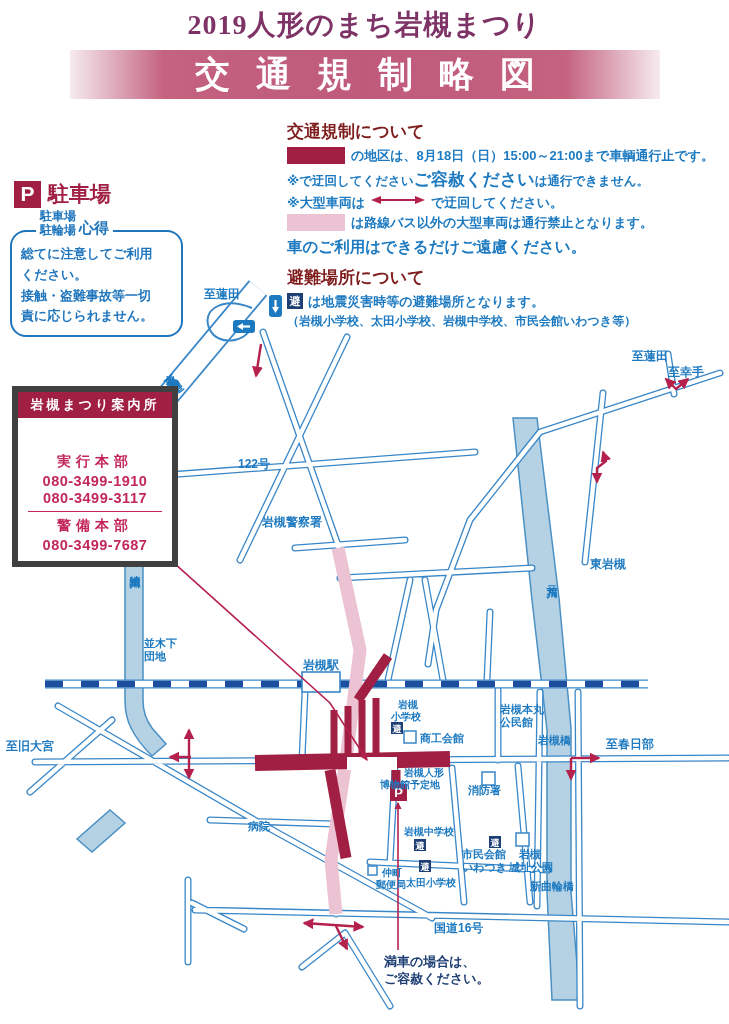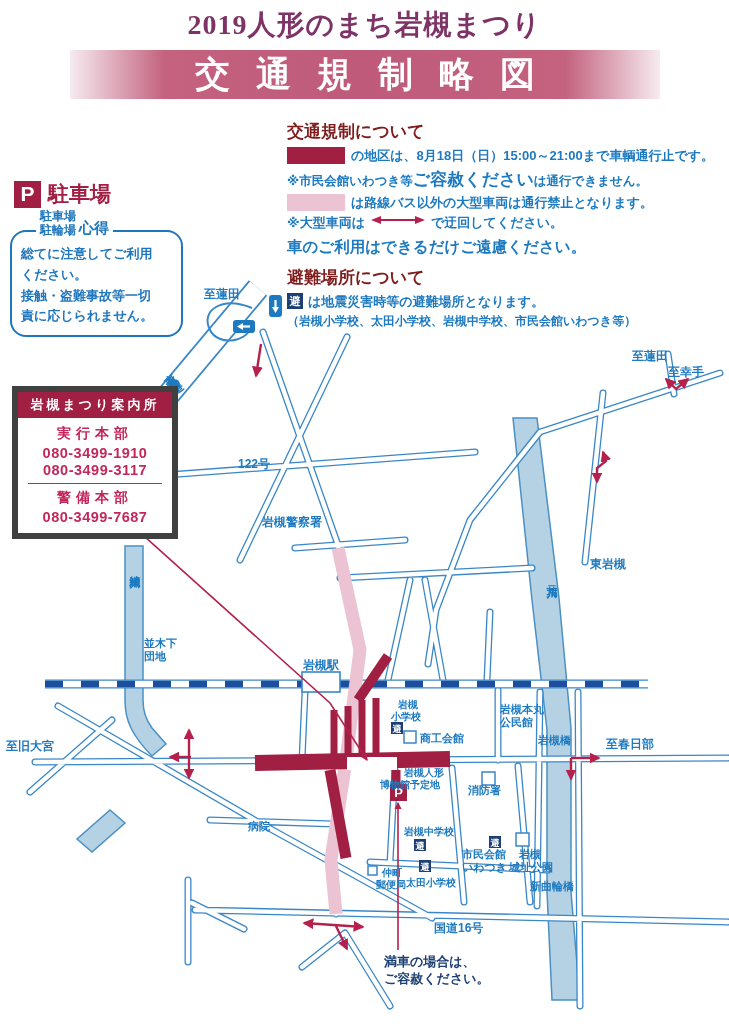--- a/index.html
+++ b/index.html
@@ -35,21 +35,21 @@
   .notice{position:absolute;left:10px;top:230px;width:152px;border:2.5px solid #2076bd;border-radius:16px;
           padding:12px 8px 8px 9px;background:#fff;}
   .notice-head{position:absolute;top:-22px;left:24px;background:#fff;padding:0 4px;display:flex;align-items:flex-end;color:#2076bd;}
   .notice-head .stack{display:flex;flex-direction:column;font-size:12px;font-weight:bold;line-height:1.15;}
   .notice-head .kokoroe{font-size:15px;font-weight:bold;margin-left:3px;}
   .notice-body{color:#2076bd;font-size:13px;font-weight:bold;line-height:1.6;white-space:pre-line;}
   
   .infobox{position:absolute;left:12px;top:386px;width:154px;border:6px solid #404040;background:#fff;}
   .infobox-head{background:#a01f43;color:#fff;font-size:13px;font-weight:bold;text-align:center;
                 letter-spacing:3px;padding:4px 0;}
-  .infobox-body{text-align:center;color:#c2275a;padding:5px 0 7px 0;}
+  .infobox-body{text-align:center;color:#c2275a;padding:5px 0 7px 0;margin-top:28px;}
   .ib-title{font-size:14px;font-weight:bold;letter-spacing:5px;margin:2px 0;}
   .ib-phone{font-size:14.5px;font-weight:bold;letter-spacing:0.5px;margin:1px 0;}
   .ib-hr{border:none;border-top:1.5px solid #c2275a;margin:5px 10px;}
   
   .map-svg{position:absolute;left:0;top:0;width:729px;height:1024px;}
   .riv{fill:#b5d2e4;stroke:#4a90c4;stroke-width:1.5;}
   .casing{stroke:#3a87c8;stroke-width:7;fill:none;stroke-linecap:round;stroke-linejoin:round;}
   .rfill{stroke:#ffffff;stroke-width:4.4;fill:none;stroke-linecap:round;stroke-linejoin:round;}
   .hw-casing{stroke:#3a87c8;stroke-width:24;fill:none;}
   .hw-fill{stroke:#ffffff;stroke-width:20.5;fill:none;}
@@ -219,34 +219,34 @@
     <span>交通規制略図</span>
   </div>
 
   <div class="legend">
     <div class="lg-h">交通規制について</div>
     <div class="lg-row">
       <span class="swatch sw-red"></span>
       <span>の地区は、8月18日（日）15:00～21:00まで車輌通行止です。</span>
     </div>
     <div class="lg-note">
-      <span>※市民会館いわつき等</span><span class="big">ご容赦ください</span><span>は通行できません。</span>
-    </div>
-    <div class="lg-row">
-      <span class="swatch sw-pink"></span>
-      <span>は路線バス以外の大型車両は通行禁止となります。</span>
+      <span>※で迂回してください</span><span class="big">ご容赦ください</span><span>は通行できません。</span>
     </div>
     <div class="lg-row">
       <span>※大型車両は</span>
       <svg class="arrow-inline" width="56" height="12">
         <line x1="9" y1="6" x2="47" y2="6" stroke="#b5214d" stroke-width="2.2"></line>
         <polygon points="1,6 11,2 11,10" fill="#b5214d"></polygon>
         <polygon points="55,6 45,2 45,10" fill="#b5214d"></polygon>
       </svg>
       <span>で迂回してください。</span>
+    </div>
+    <div class="lg-row">
+      <span class="swatch sw-pink"></span>
+      <span>は路線バス以外の大型車両は通行禁止となります。</span>
     </div>
     <div class="lg-big-line">車のご利用はできるだけご遠慮ください。</div>
     <div class="lg-h">避難場所について</div>
     <div class="lg-row">
       <span class="evac-chip">避</span>
       <span>は地震災害時等の避難場所となります。</span>
     </div>
     <div class="lg-paren">（岩槻小学校、太田小学校、岩槻中学校、市民会館いわつき等）</div>
   </div>
 

